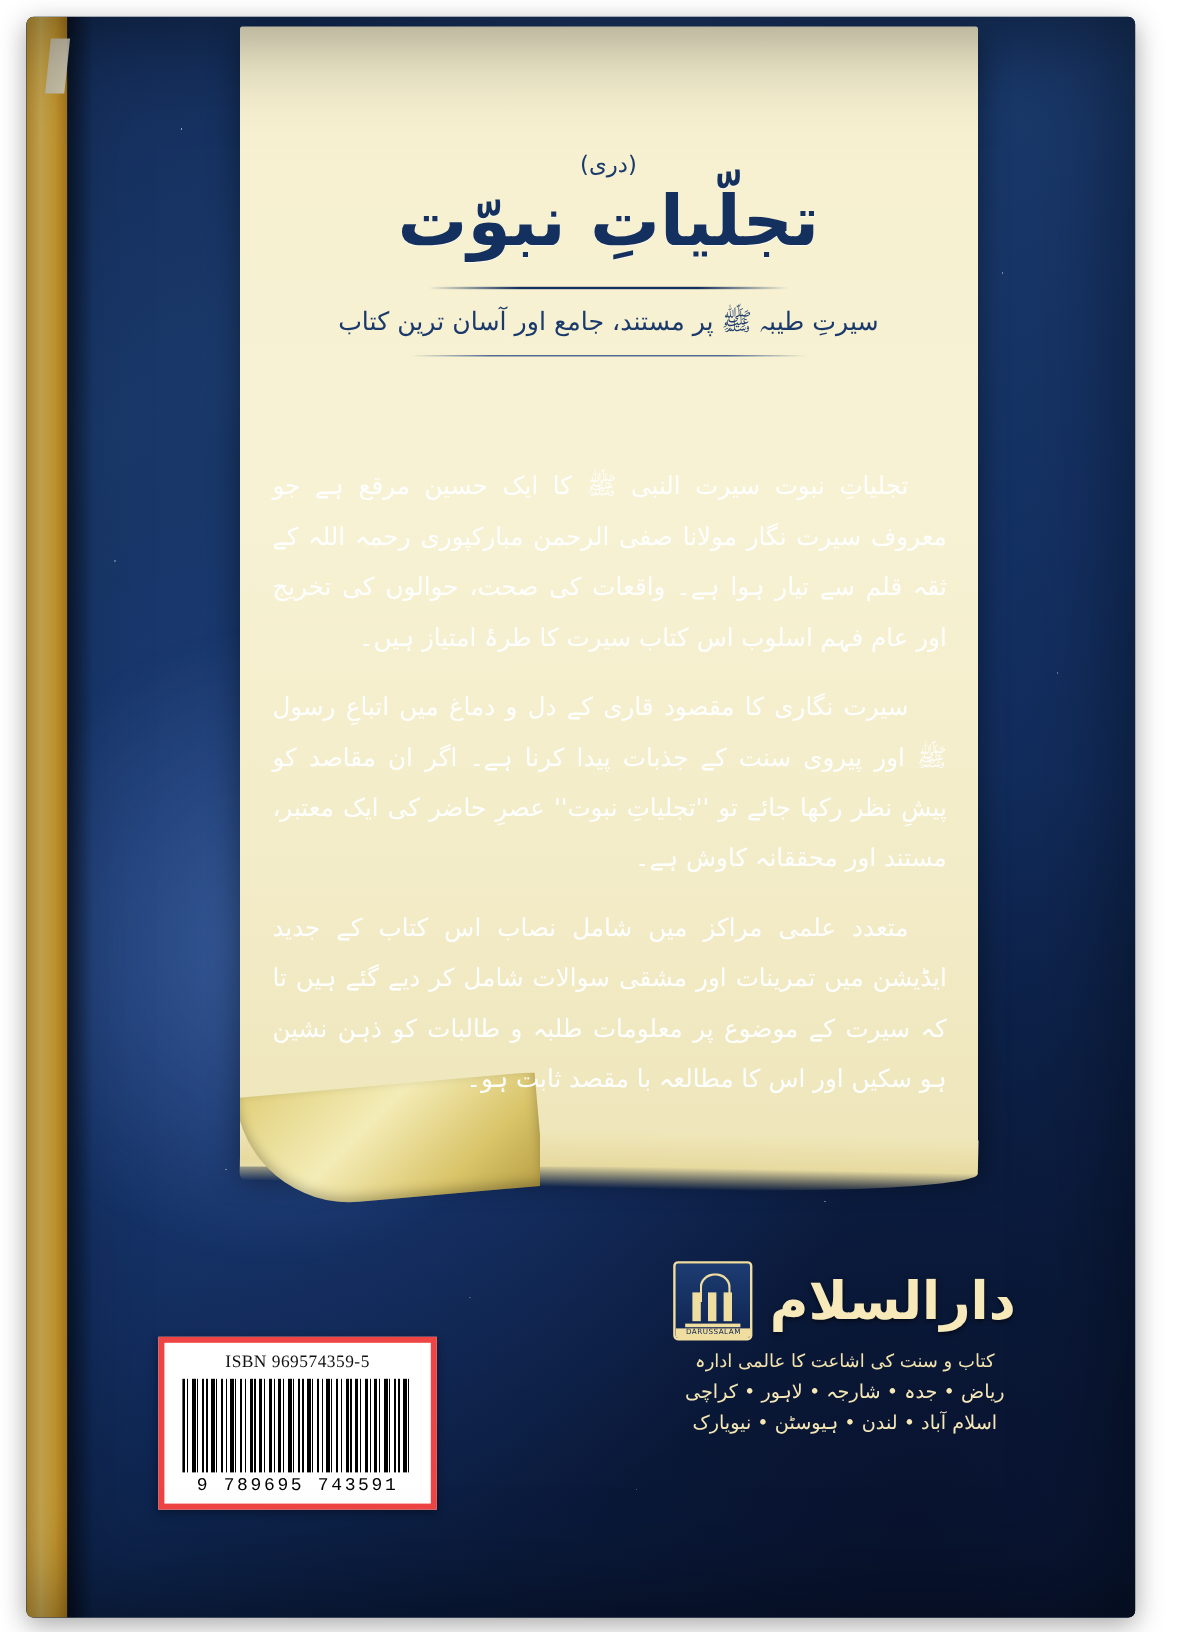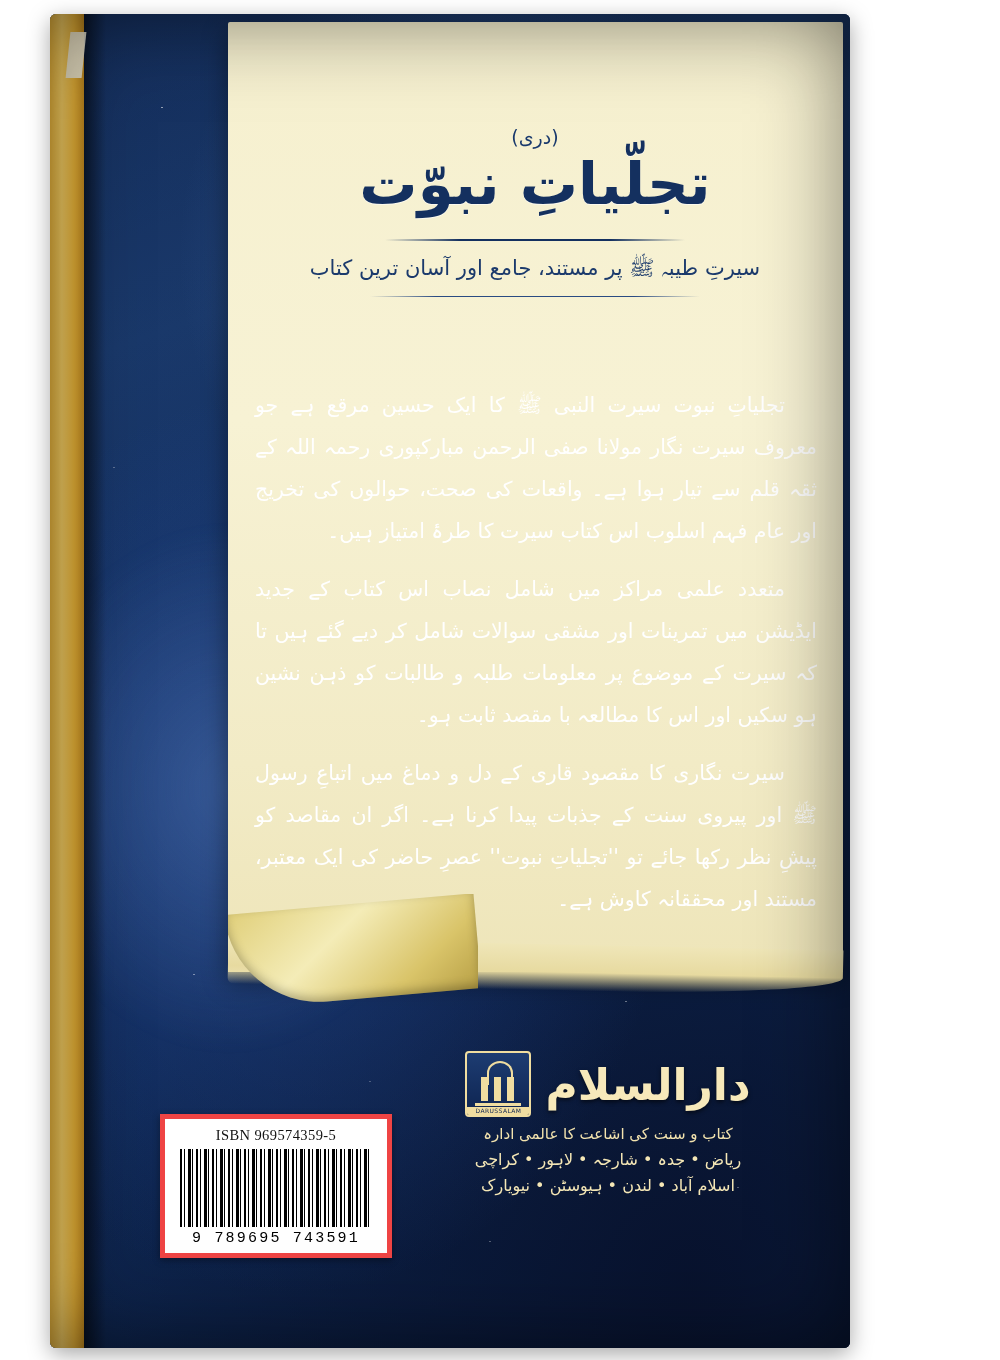--- a/index.html
+++ b/index.html
@@ -12,27 +12,26 @@
     height: 1360px;
     font-family: "DejaVu Sans", sans-serif;
     overflow: hidden;
   }
 
   
   #book-cover {
     position: absolute;
     left: 22px;
     top: 14px;
-    width: 800px;
+    width: 924px;
     height: 1334px;
     border-radius: 6px;
     box-shadow: 0 6px 22px rgba(0,0,0,0.35);
     overflow: hidden;
     background: #0b1b3a;
-    margin-left: 28px;
   }
 
   
   #cover-bg {
     position: absolute;
     inset: 0;
     background:
       radial-gradient(ellipse 58% 38% at 52% 18%, rgba(90,130,200,0.40) 0%, rgba(20,45,100,0.0) 62%),
       radial-gradient(ellipse 70% 50% at 30% 62%, rgba(40,80,160,0.45) 0%, rgba(10,25,60,0.0) 68%),
       radial-gradient(ellipse 120% 80% at 80% 95%, rgba(8,18,45,0.95) 0%, rgba(12,30,70,0.2) 60%),
@@ -352,22 +351,22 @@
   <div id="title-area">
     <div class="urdu" id="title-script">(دری)</div>
     <div class="urdu" id="book-title">تجلّیاتِ نبوّت</div>
     <div id="title-underline"></div>
     <div class="urdu" id="subtitle">سیرتِ طیبہ ﷺ پر مستند، جامع اور آسان ترین کتاب</div>
     <div id="subtitle-underline"></div>
   </div>
 
   <div id="blurb" class="urdu">
     <p>تجلیاتِ نبوت سیرت النبی ﷺ کا ایک حسین مرقع ہے جو معروف سیرت نگار مولانا صفی الرحمن مبارکپوری رحمہ اللہ کے ثقہ قلم سے تیار ہوا ہے۔ واقعات کی صحت، حوالوں کی تخریج اور عام فہم اسلوب اس کتاب سیرت کا طرۂ امتیاز ہیں۔</p>
+    <p>سیرت نگاری کا مقصود قاری کے دل و دماغ میں اتباعِ رسول ﷺ اور پیروی سنت کے جذبات پیدا کرنا ہے۔ اگر ان مقاصد کو پیشِ نظر رکھا جائے تو ''تجلیاتِ نبوت'' عصرِ حاضر کی ایک معتبر، مستند اور محققانہ کاوش ہے۔</p>
     <p>متعدد علمی مراکز میں شامل نصاب اس کتاب کے جدید ایڈیشن میں تمرینات اور مشقی سوالات شامل کر دیے گئے ہیں تا کہ سیرت کے موضوع پر معلومات طلبہ و طالبات کو ذہن نشین ہو سکیں اور اس کا مطالعہ با مقصد ثابت ہو۔</p>
-    <p>سیرت نگاری کا مقصود قاری کے دل و دماغ میں اتباعِ رسول ﷺ اور پیروی سنت کے جذبات پیدا کرنا ہے۔ اگر ان مقاصد کو پیشِ نظر رکھا جائے تو ''تجلیاتِ نبوت'' عصرِ حاضر کی ایک معتبر، مستند اور محققانہ کاوش ہے۔</p>
   </div>
 
   <div id="isbn-block">
     <div id="isbn-text">ISBN 969574359-5</div>
     <div id="barcode"></div>
     <div id="barcode-digits">9 789695 743591</div>
   </div>
 
   <div id="publisher-block">
     <div id="publisher-row">

